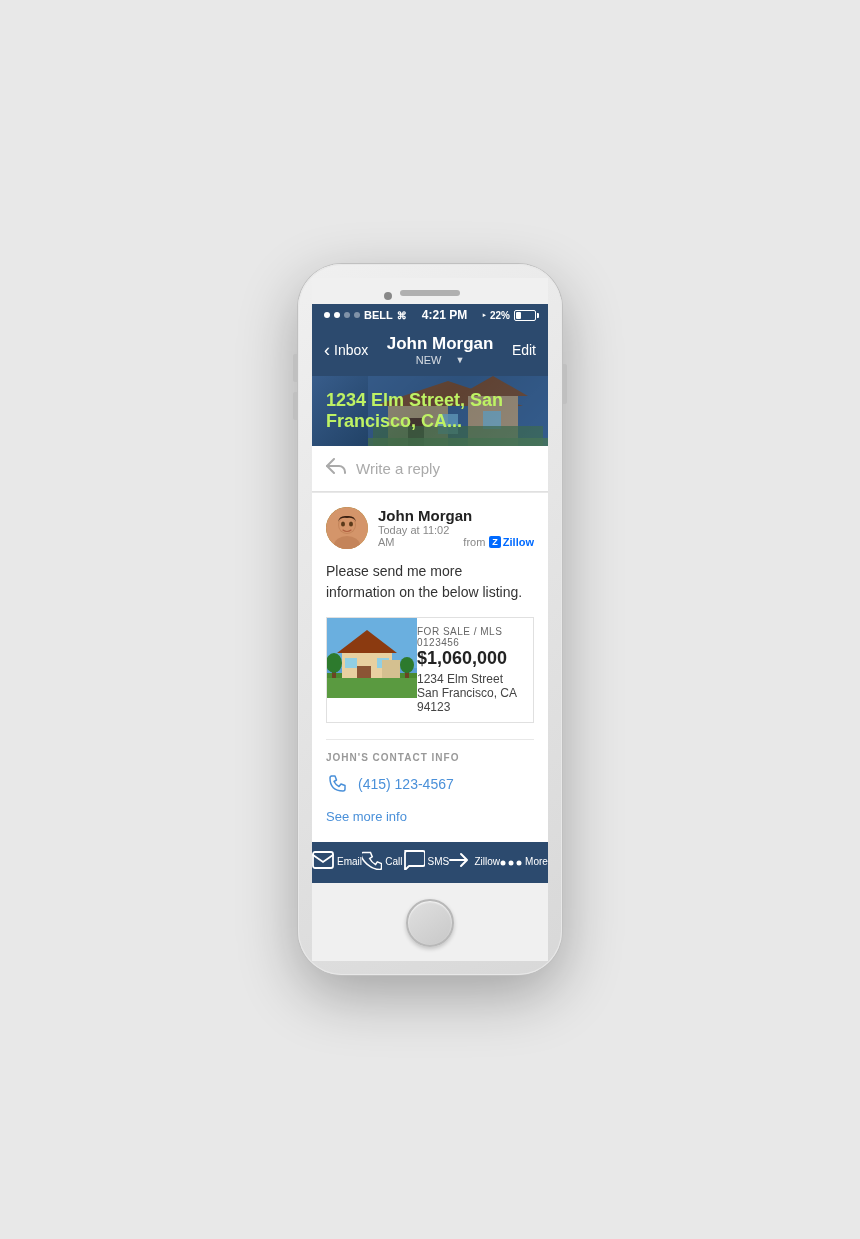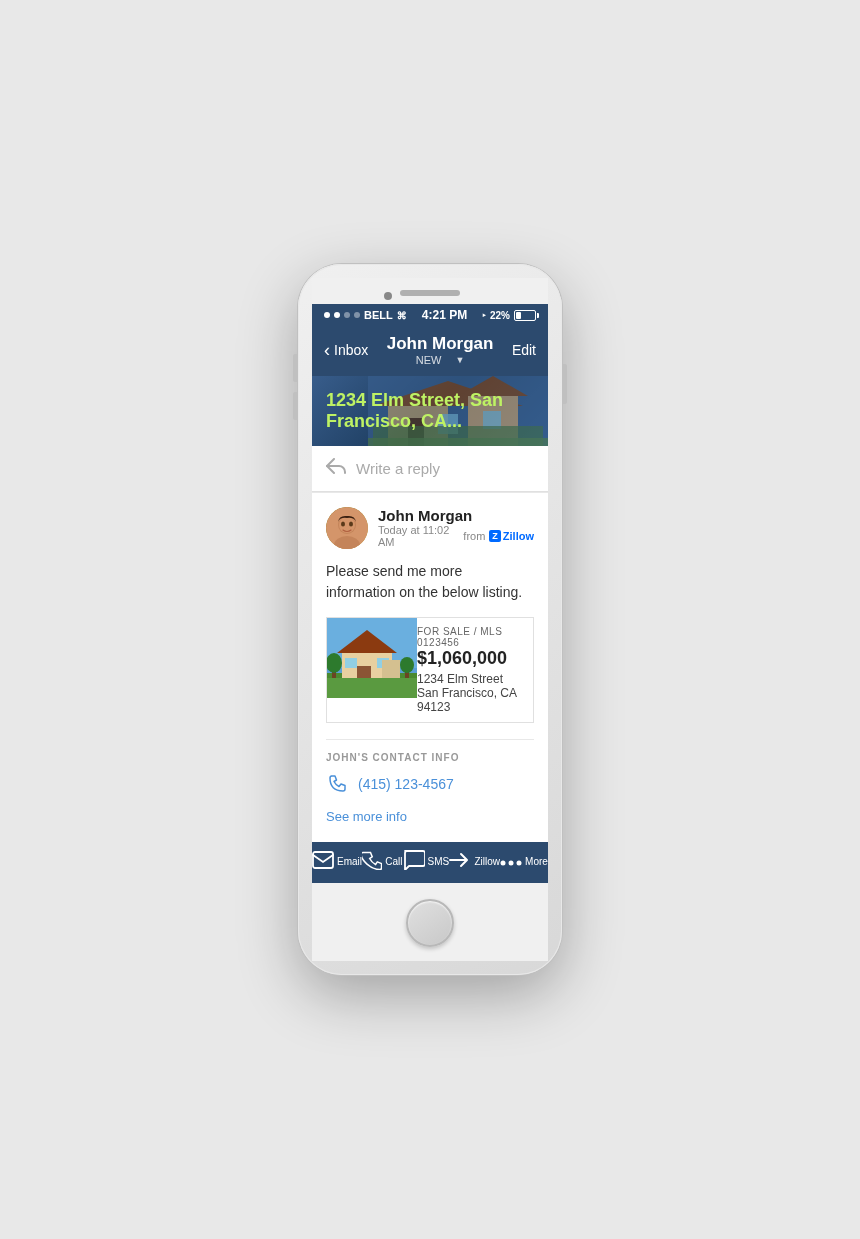--- a/index.html
+++ b/index.html
@@ -192,21 +192,21 @@
       border-radius: 50%;
       background: linear-gradient(135deg, #8B6914, #c49a3c);
       overflow: hidden;
       flex-shrink: 0;
       display: flex;
       align-items: center;
       justify-content: center;
     }
     .sender-info {}
     .sender-name { font-size: 15px; font-weight: 700; color: #222; }
-    .sender-meta { font-size: 11px; color: #888; display: flex; align-items: center; gap: 4px; }
+    .sender-meta { font-size: 11px; color: #888; display: flex; align-items: flex-end; gap: 4px; }
     .zillow-badge {
       display: inline-flex;
       align-items: center;
       gap: 2px;
       color: #006aff;
       font-size: 11px;
       font-weight: 600;
     }
     .zillow-z {
       background: #006aff;

